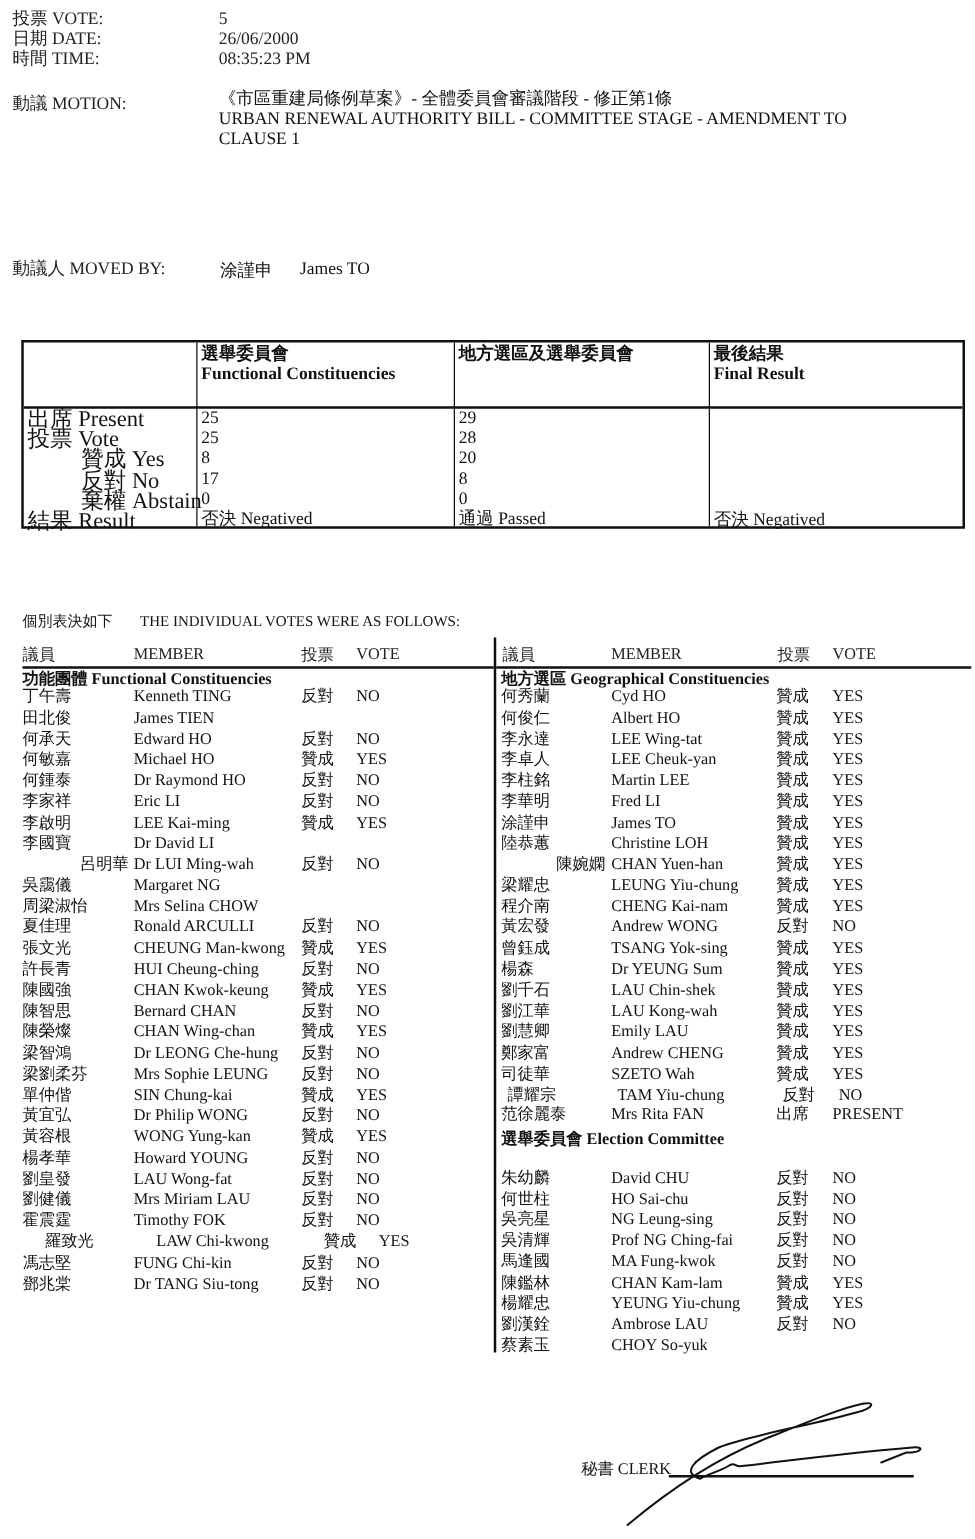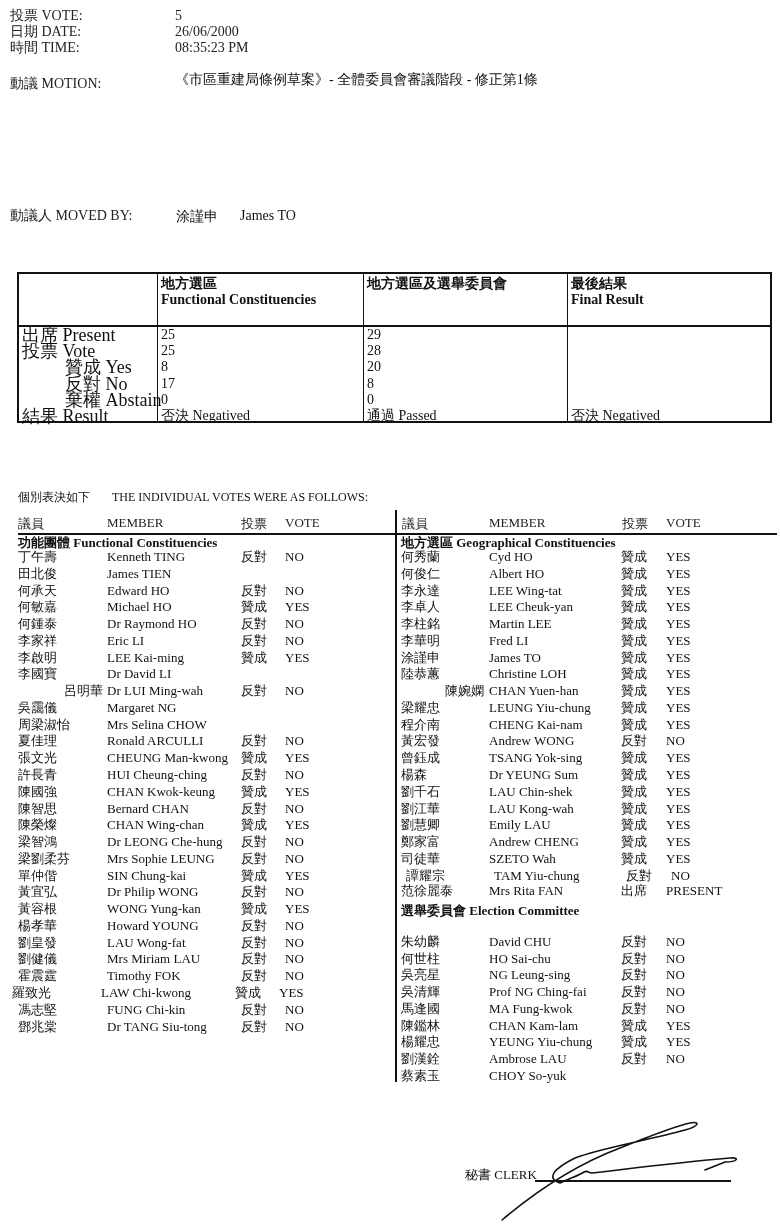--- a/index.html
+++ b/index.html
@@ -50,34 +50,35 @@
 <div class="abs hdr-label" style="top:8px">投票 VOTE:</div>
 <div class="abs hdr-val" style="top:8px">5</div>
 <div class="abs hdr-label" style="top:24px">日期 DATE:</div>
 <div class="abs hdr-val" style="top:24px">26/06/2000</div>
 <div class="abs hdr-label" style="top:40px">時間 TIME:</div>
 <div class="abs hdr-val" style="top:40px">08:35:23 PM</div>
 
 <div class="abs hdr-label" style="top:76px">動議 MOTION:</div>
 <div class="abs motion-val">
   <div>《市區重建局條例草案》- 全體委員會審議階段 - 修正第1條</div>
+  <div style="width:560px">URBAN RENEWAL AUTHORITY BILL - COMMITTEE STAGE - AMENDMENT TO CLAUSE 1</div>
 </div>
 
 <div class="abs hdr-label moved">動議人 MOVED BY:</div>
 <div class="abs moved" style="left:176px">涂謹申</div>
 <div class="abs moved" style="left:240px">James TO</div>
 
 <div class="summary">
   <div class="vline" style="left:138px"></div>
   <div class="vline" style="left:344px"></div>
   <div class="vline" style="left:548px"></div>
   <div class="hline"></div>
 
   <div class="colhead" style="left:142px">
-    <div class="zh">地方選區</div>
+    <div class="zh">選舉委員會</div>
     <div class="en">Functional Constituencies</div>
   </div>
   <div class="colhead" style="left:348px; width:198px; white-space:normal">
     <div class="zh">地方選區及選舉委員會</div>
   </div>
   <div class="colhead" style="left:552px">
     <div class="zh">最後結果</div>
     <div class="en">Final Result</div>
   </div>
 
@@ -277,21 +278,21 @@
       <span style="left: 89px;">Mrs Miriam LAU</span>
       <span style="left: 223px;">反對</span>
       <span style="left: 267px;">NO</span>
     </div>
     <div class="vote-row" style="left: 18px; top: 968.25px; width: 360px;">
       <span style="left: 0px;">霍震霆</span>
       <span style="left: 89px;">Timothy FOK</span>
       <span style="left: 223px;">反對</span>
       <span style="left: 267px;">NO</span>
     </div>
-    <div class="vote-row" style="left: 12px; top: 985.02px; width: 360px;">
+    <div class="vote-row" style="left: 36px; top: 985.02px; width: 360px;">
       <span style="left: 0px;">羅致光</span>
       <span style="left: 89px;">LAW Chi-kwong</span>
       <span style="left: 223px;">贊成</span>
       <span style="left: 267px;">YES</span>
     </div>
     <div class="vote-row" style="left: 18px; top: 1001.79px; width: 360px;">
       <span style="left: 0px;">馮志堅</span>
       <span style="left: 89px;">FUNG Chi-kin</span>
       <span style="left: 223px;">反對</span>
       <span style="left: 267px;">NO</span>

